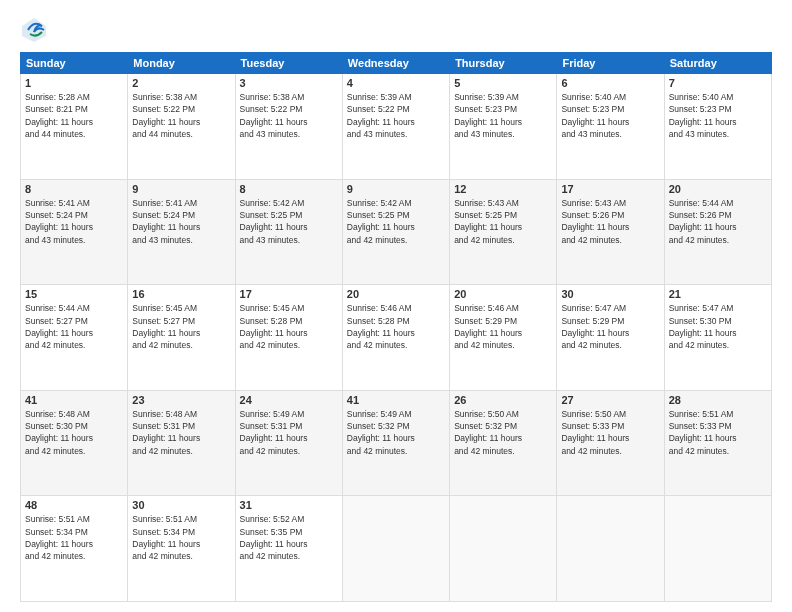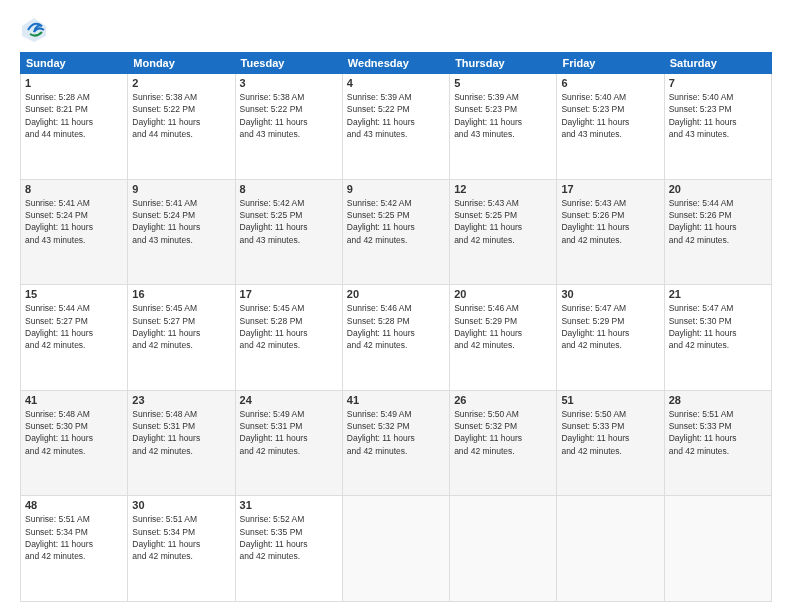--- a/index.html
+++ b/index.html
@@ -352,21 +352,21 @@
         </td>
           <td>
           <span class="day-num">26</span>
           <div class="day-info">
             <span>Sunrise: 5:50 AM</span><br>
             <span>Sunset: 5:32 PM</span><br>
             <span>Daylight: 11 hours<br>and 42 minutes.</span>
           </div>
         </td>
           <td>
-          <span class="day-num">51</span>
+          <span class="day-num">27</span>
           <div class="day-info">
             <span>Sunrise: 5:50 AM</span><br>
             <span>Sunset: 5:33 PM</span><br>
             <span>Daylight: 11 hours<br>and 42 minutes.</span>
           </div>
         </td>
           <td>
           <span class="day-num">28</span>
           <div class="day-info">
             <span>Sunrise: 5:51 AM</span><br>

